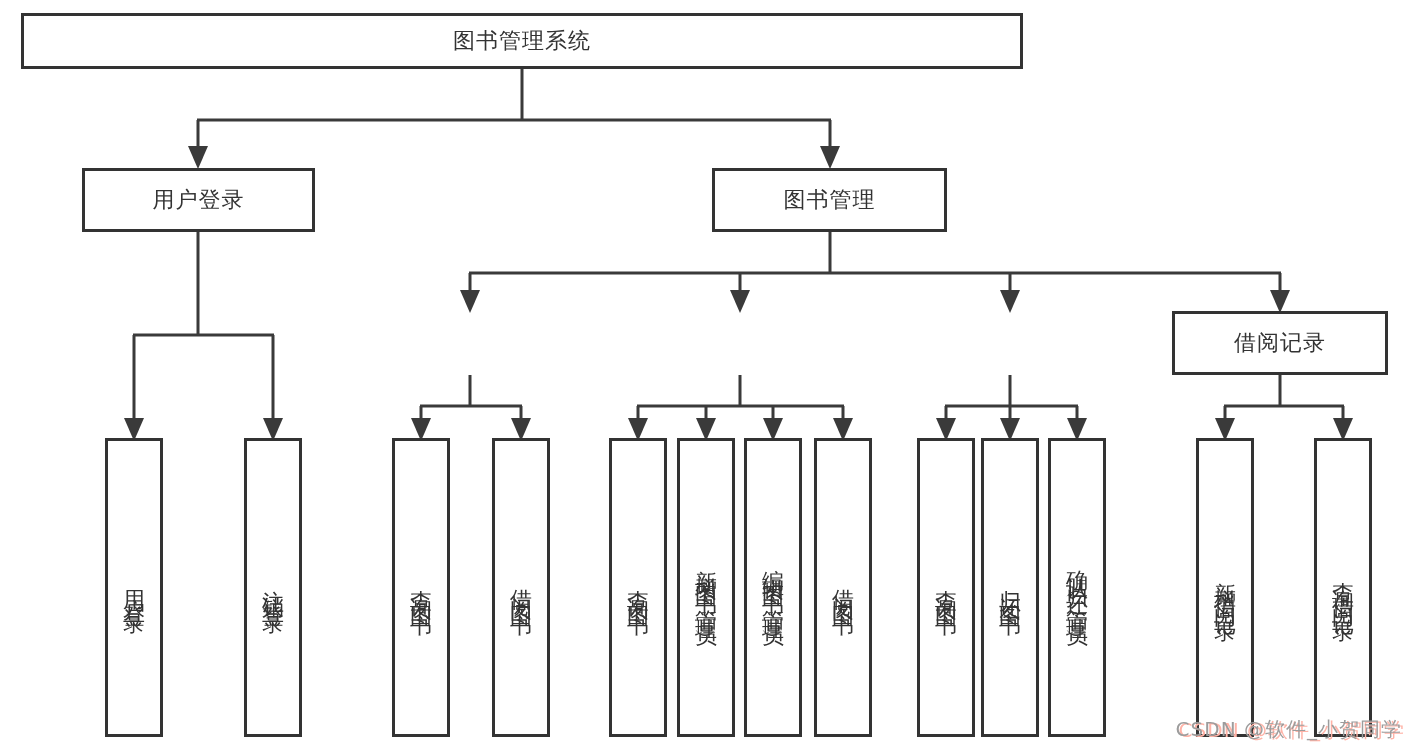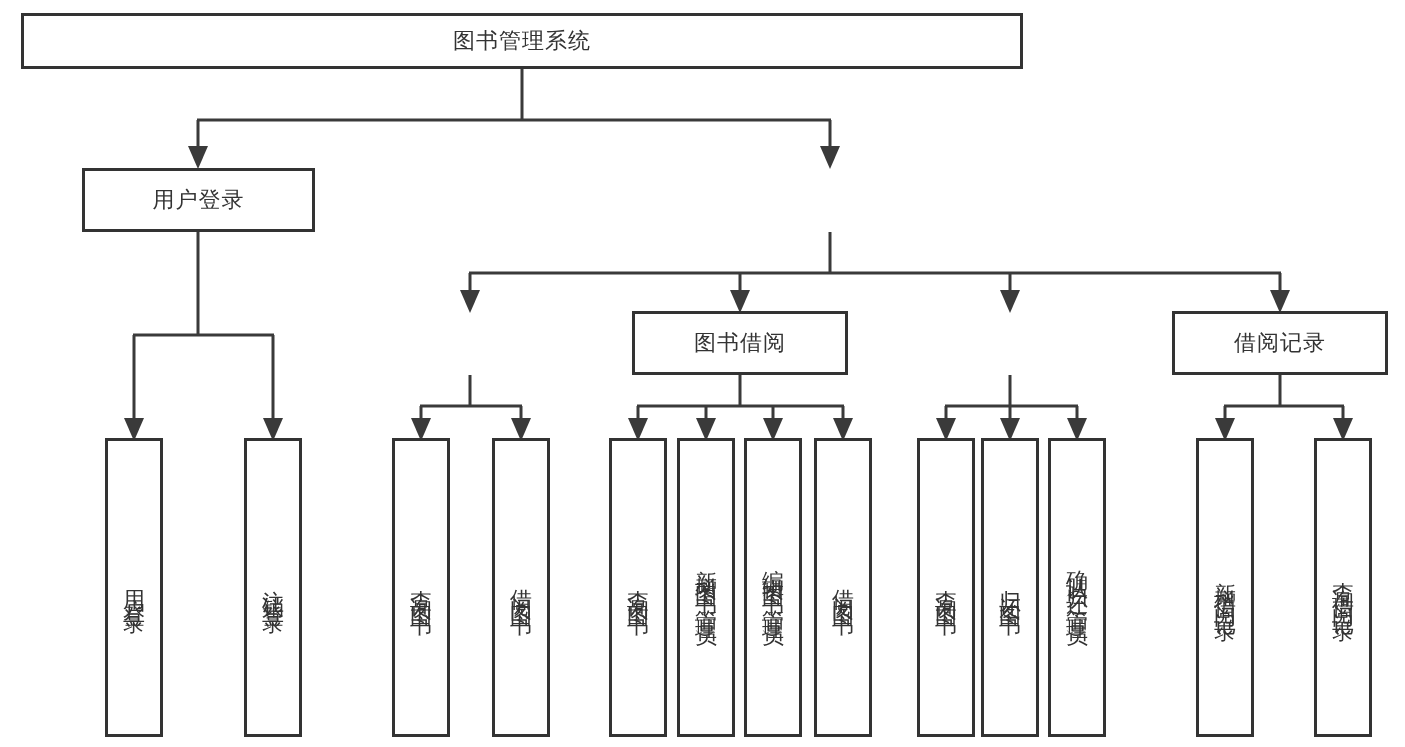--- a/index.html
+++ b/index.html
@@ -96,22 +96,22 @@
       <path d="M1000 418 L1020 418 L1010 441 Z"></path>
       <path d="M1067 418 L1087 418 L1077 441 Z"></path>
       <path d="M1215 418 L1235 418 L1225 441 Z"></path>
       <path d="M1333 418 L1353 418 L1343 441 Z"></path>
     </g>
   </svg>
 
   <div class="box hbox root">图书管理系统</div>
 
   <div class="box hbox lvl2" style="left:82px; width:233px;">用户登录</div>
+  <div class="box hbox lvl2" style="left:712px; width:235px;">图书管理</div>
 
-  <div class="box hbox lvl3" style="left:632px;">图书借阅</div>
   <div class="box hbox lvl3" style="left:1172px;">借阅记录</div>
 
   <div class="box leaf" style="left:105px;">
     <span class="vtext">用户登录</span>
   </div>
   <div class="box leaf" style="left:244px;">
     <span class="vtext">注销登录</span>
   </div>
 
   <div class="box leaf" style="left:392px;">
@@ -144,14 +144,15 @@
     <span class="vtext">确认归还（管理员）</span>
   </div>
 
   <div class="box leaf" style="left:1196px;">
     <span class="vtext">新增借阅记录</span>
   </div>
   <div class="box leaf" style="left:1314px;">
     <span class="vtext">查询借阅记录</span>
   </div>
 
+  <div class="watermark">CSDN @软件_小贺同学</div>
 
 </div>
 
 </body></html>

